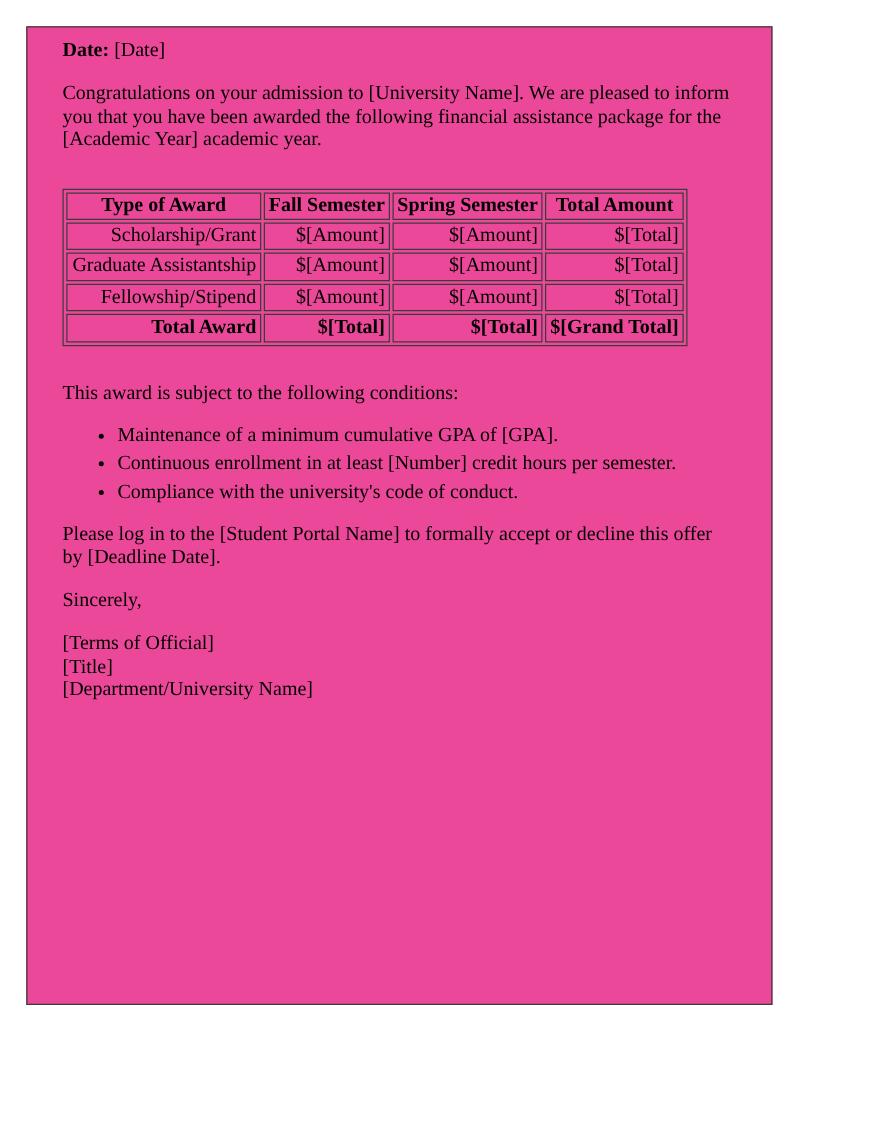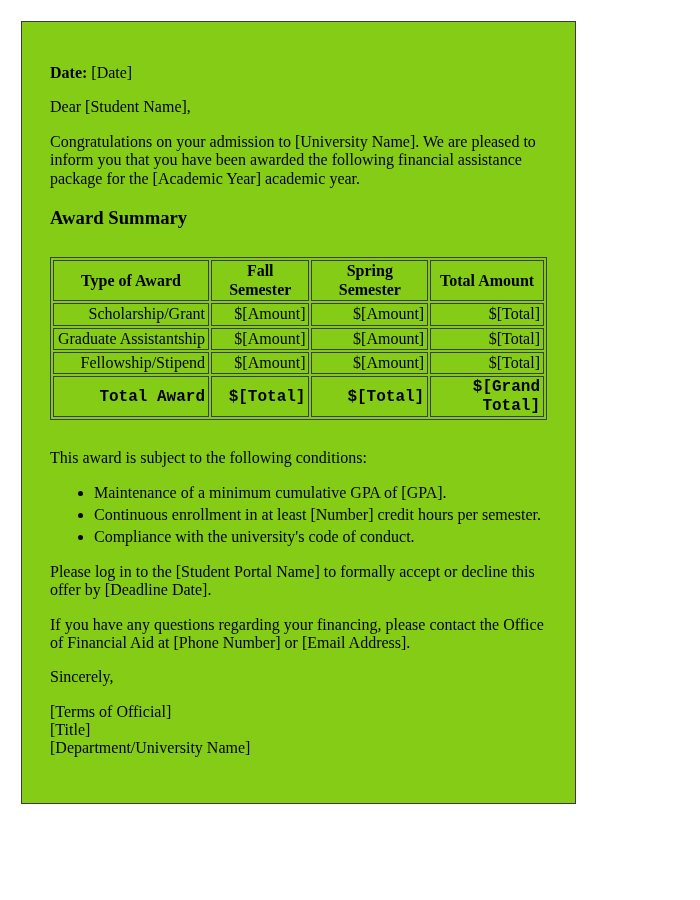--- a/index.html
+++ b/index.html
@@ -14,26 +14,26 @@
     font-size: 16px;
     line-height: 1.15;
     color: #000000;
     position: relative;
     overflow: hidden;
   }
   .letter {
     position: absolute;
     left: 21px;
     top: 21px;
-    width: 555px;
+    width: 597px;
     height: 783px;
     box-sizing: border-box;
     border: 1px solid #3a3a3a;
-    padding: 42px 28px 20px 28px;
-    background: #84cc16;
+    padding: 10px 28px 20px 28px;
+    background: #ec4899;
   }
   .letter p {
     margin: 16px 0;
   }
   .letter p.first {
     margin-top: 0;
   }
   .letter h3 {
     font-size: 18.7px;
     font-weight: bold;
@@ -58,44 +58,41 @@
   }
   table.award-table td {
     text-align: right;
   }
   table.award-table th:nth-child(1) { min-width: 148px; }
   table.award-table th:nth-child(2) { min-width: 90px; }
   table.award-table th:nth-child(3) { min-width: 108px; }
   table.award-table th:nth-child(4) { min-width: 100px; }
   table.award-table tr.total-row td {
     font-weight: bold;
-    font-family: Liberation Mono, monospace;
   }
   ul.conditions {
     margin: 16px 0;
     padding-left: 40px;
   }
   ul.conditions li {
     margin: 4px;
   }
   strong { font-weight: bold; }
 </style>
 </head>
 <body>
 
 <div class="letter">
 
   <p class="first"><strong>Date:</strong> <span>[Date]</span></p>
 
 
-  <p>Dear [Student Name],</p>
 
   <p>Congratulations on your admission to [University Name]. We are pleased to inform you that you have been awarded the following financial assistance package for the [Academic Year] academic year.</p>
 
-  <h3>Award Summary</h3>
 
   <table class="award-table">
     <thead>
       <tr id="award-table-head">
           <th>Type of Award</th>
           <th>Fall Semester</th>
           <th>Spring Semester</th>
           <th>Total Amount</th>
         </tr>
     </thead>
@@ -131,19 +128,18 @@
   <p>This award is subject to the following conditions:</p>
 
   <ul class="conditions" id="conditions-list">
       <li>Maintenance of a minimum cumulative GPA of [GPA].</li>
       <li>Continuous enrollment in at least [Number] credit hours per semester.</li>
       <li>Compliance with the university's code of conduct.</li>
     </ul>
 
   <p>Please log in to the [Student Portal Name] to formally accept or decline this offer by [Deadline Date].</p>
 
-  <p>If you have any questions regarding your financing, please contact the Office of Financial Aid at [Phone Number] or [Email Address].</p>
 
   <p>Sincerely,</p>
 
   <p id="signature-block"><span>[Terms of Official]</span><br><span>[Title]</span><br><span>[Department/University Name]</span></p>
 
 </div>
 
 </body></html>

